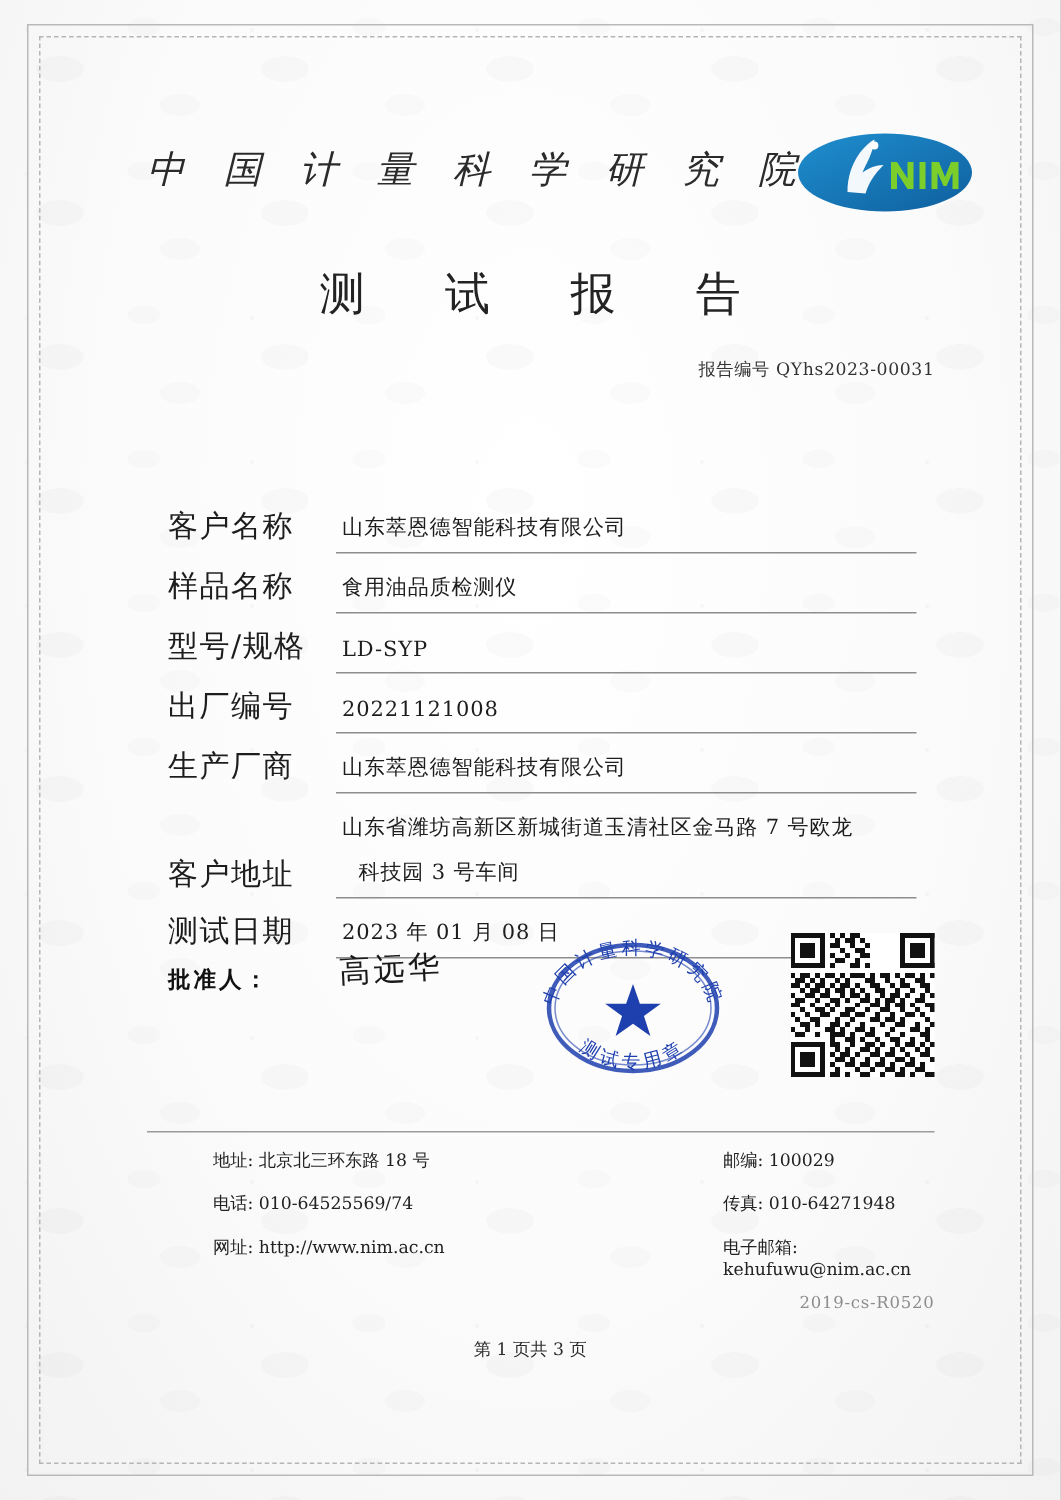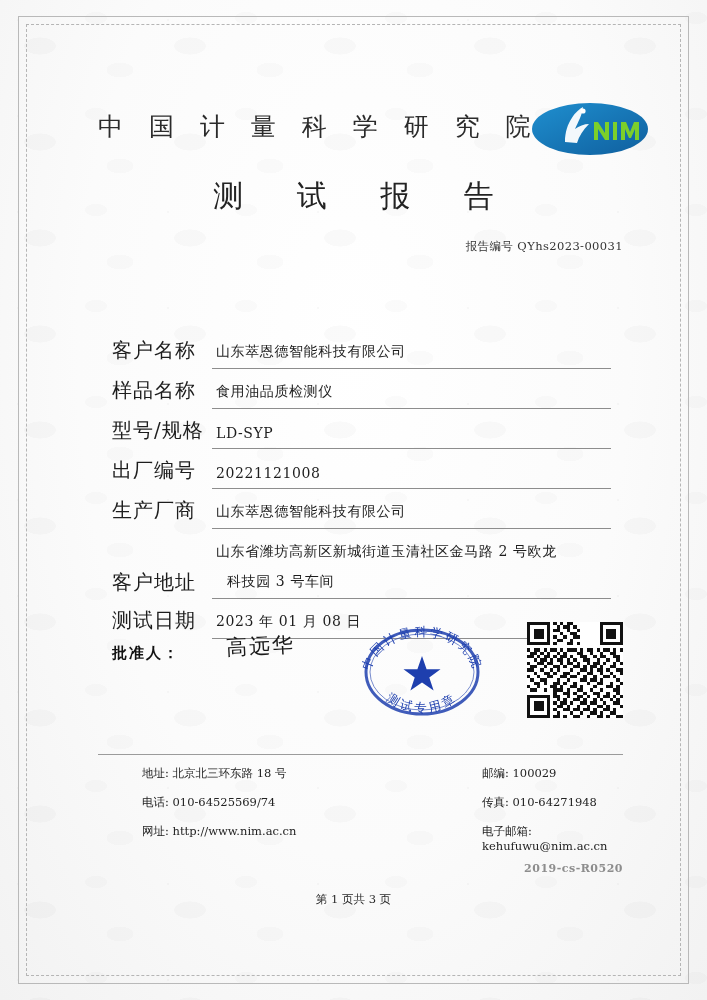--- a/index.html
+++ b/index.html
@@ -59,24 +59,25 @@
     position: absolute;
     left: 26px;
     top: 24px;
     right: 26px;
     bottom: 24px;
   }
 
   
   .inst-row {
     position: absolute;
-    top: 78px;
+    top: 64px;
     left: 0;
     right: 0;
     height: 56px;
+    font-style: italic;
   }
   .inst-name {
     position: absolute;
     left: 72px;
     top: 8px;
     font-family: "DejaVu Serif", "Liberation Serif", serif;
     font-size: 25px;
     letter-spacing: 9px;
     color: #2b2b2b;
     white-space: nowrap;
@@ -129,21 +130,21 @@
     top: 8px;
     width: 92px;
     font-family: "DejaVu Serif", "Liberation Serif", serif;
     font-size: 20px;
     color: #1d1d1d;
     letter-spacing: 1px;
     white-space: nowrap;
   }
   .field-value {
     position: absolute;
-    left: 100px;
+    left: 112px;
     right: 0;
     top: 0;
     height: 100%;
     border-bottom: 1px solid #8d8d8d;
     box-sizing: border-box;
   }
   .field-value span {
     position: absolute;
     left: 4px;
     bottom: 7px;
@@ -224,21 +225,20 @@
   .footer-link { color: #222; text-decoration: none; }
 
   .doc-code {
     position: absolute;
     right: 58px;
     top: 838px;
     font-family: "DejaVu Serif", "Liberation Serif", serif;
     font-size: 11px;
     color: #8d8d8d;
     letter-spacing: 0.5px;
-    font-weight: bold;
   }
   .page-no {
     position: absolute;
     left: 0; right: 0;
     top: 868px;
     text-align: center;
     font-family: "DejaVu Serif", "Liberation Serif", serif;
     font-size: 11.5px;
     color: #2b2b2b;
   }
@@ -311,21 +311,21 @@
       <div class="field-row">
         <div class="field-label">生产厂商</div>
         <div class="field-value">
           <span>山东萃恩德智能科技有限公司</span>
         </div>
       </div>
 
       <div class="field-row tall">
         <div class="field-label">客户地址</div>
         <div class="field-value">
-          <span class="l1">山东省潍坊高新区新城街道玉清社区金马路 2 号欧龙</span>
+          <span class="l1">山东省潍坊高新区新城街道玉清社区金马路 7 号欧龙</span>
           <span class="l2">科技园 3 号车间</span>
         </div>
       </div>
 
       <div class="field-row">
         <div class="field-label">测试日期</div>
         <div class="field-value">
           <span>2023 年 01 月 08 日</span>
         </div>
       </div>

